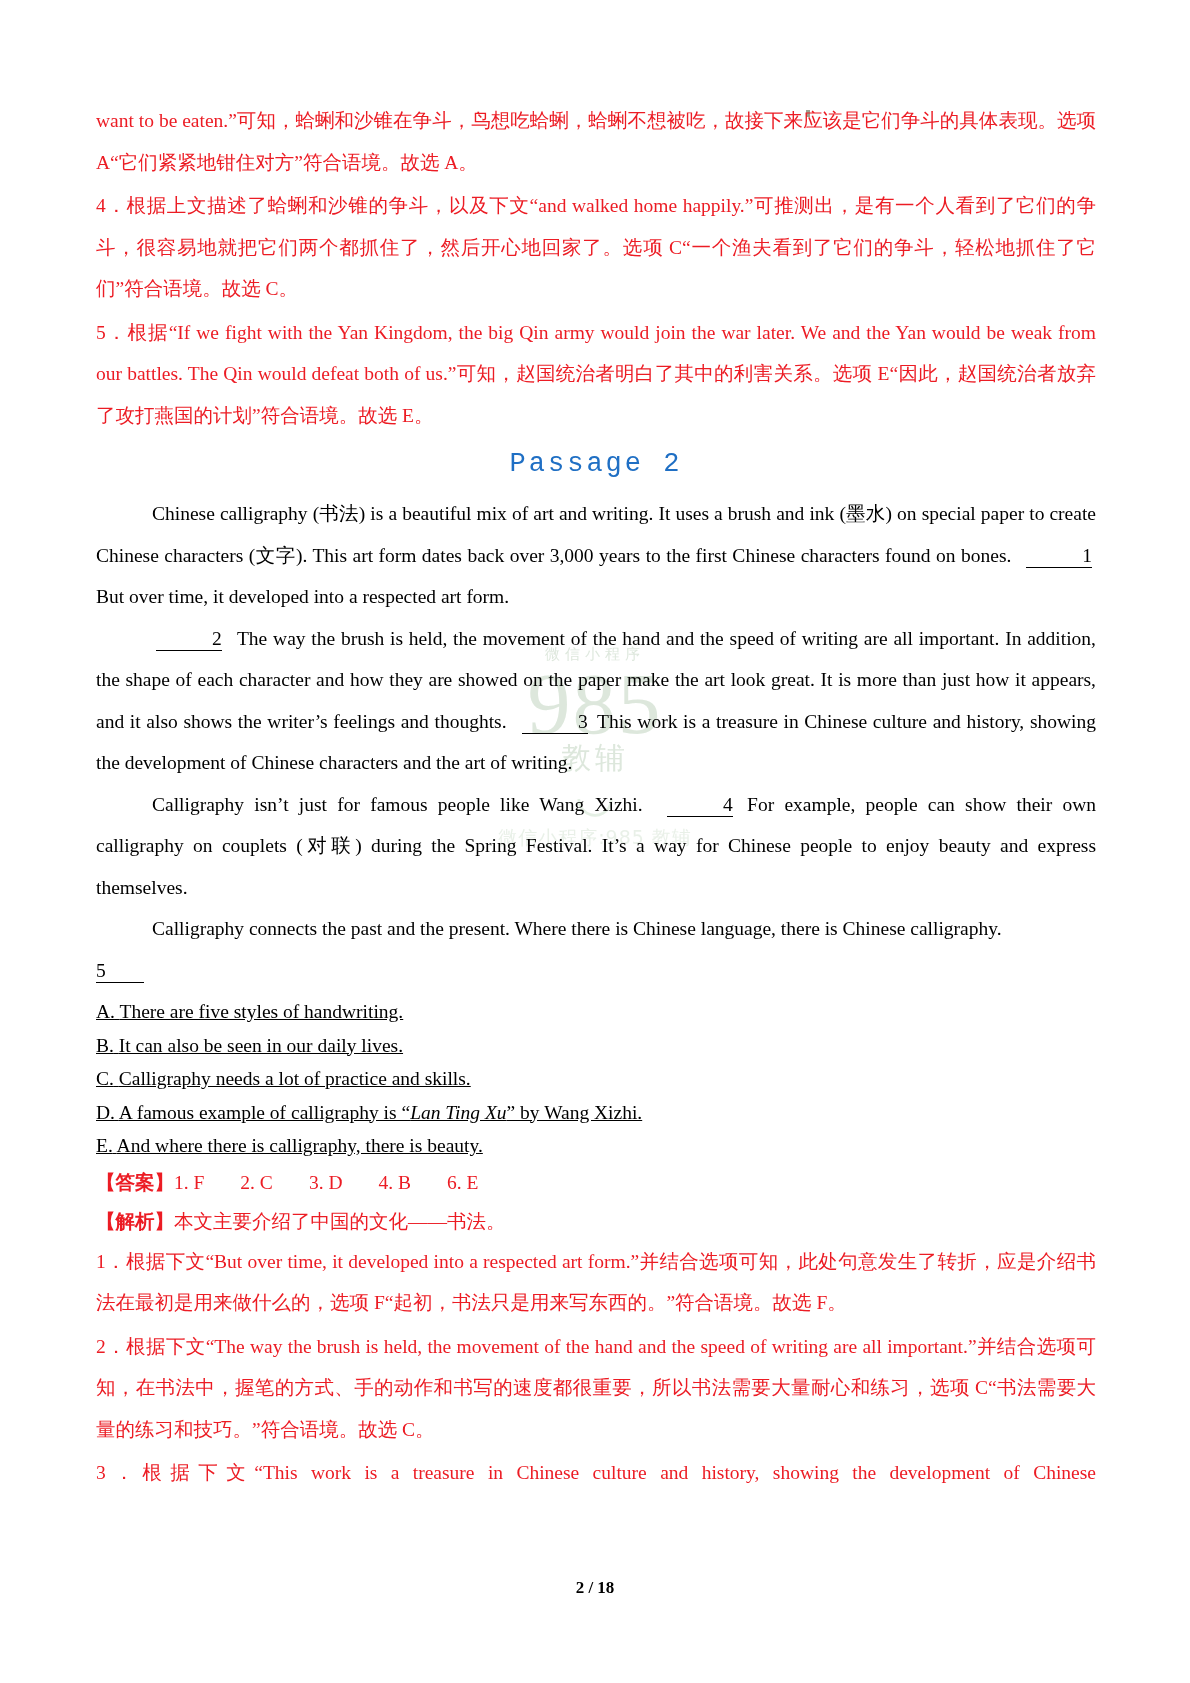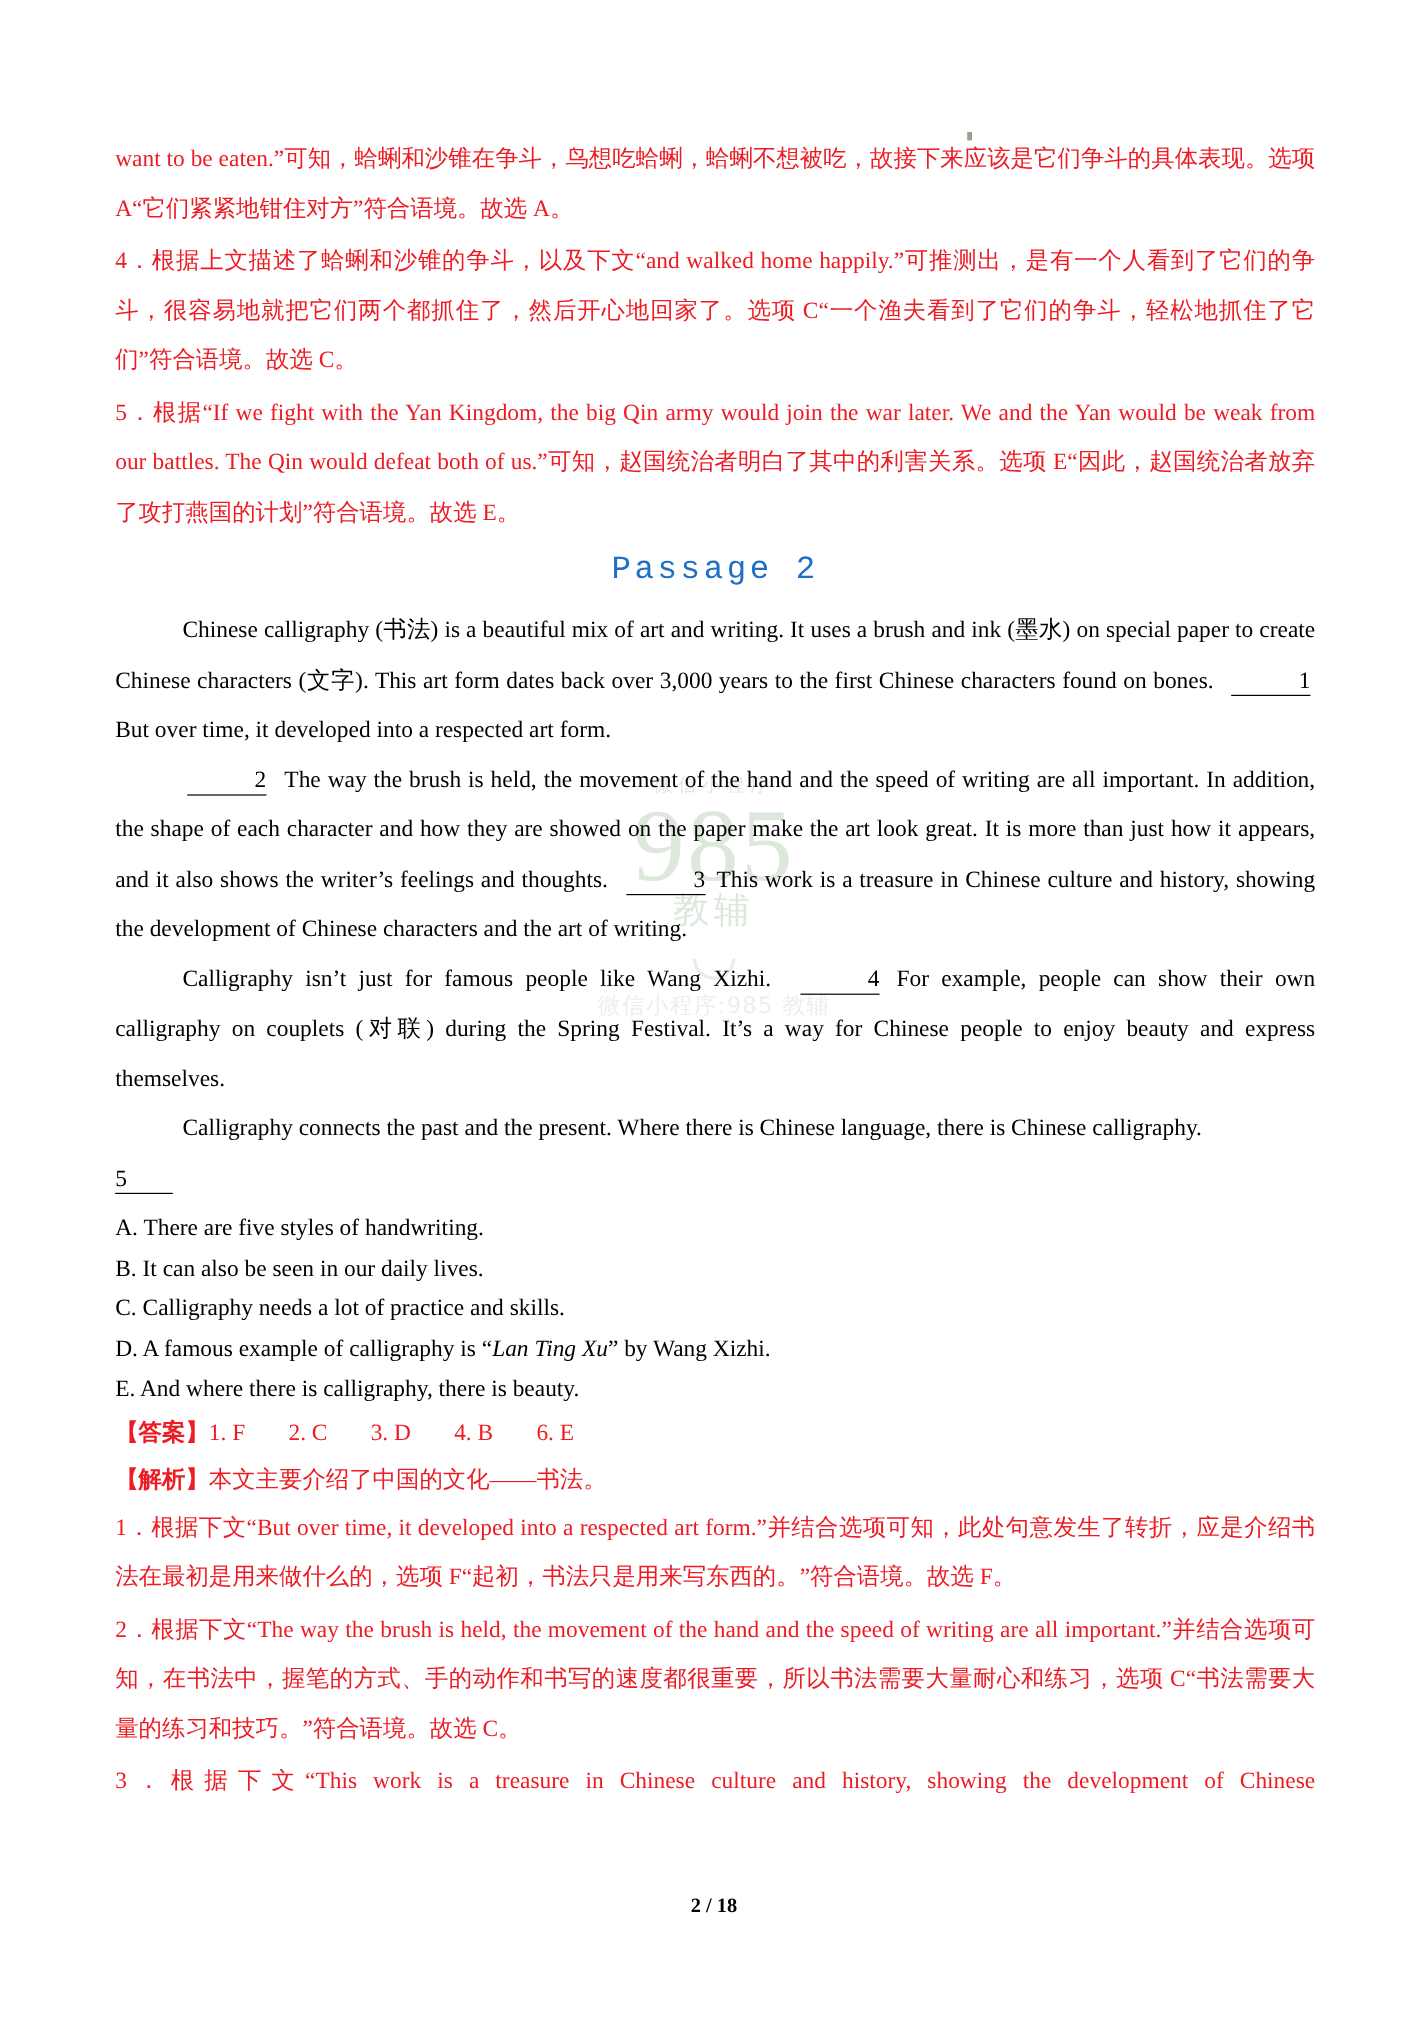--- a/index.html
+++ b/index.html
@@ -15,21 +15,21 @@
     position: relative;
     width: 1190px;
     height: 1683px;
     margin: 0 auto;
     background: #ffffff;
     overflow: hidden;
   }
   .content {
     position: absolute;
     left: 96px;
-    top: 112px;
+    top: 100px;
     width: 1000px;
   }
 
   
   .watermark {
     position: absolute;
     left: 0;
     top: 0;
     width: 1070px;
     height: 1683px;
@@ -128,20 +128,21 @@
     min-width: 48px;
     text-align: left;
     margin: 0;
   }
 
   .opt {
     margin: 0;
     font-size: 19.5px;
     line-height: 33.5px;
     color: #000;
+    text-decoration: underline;
   }
   .opts { margin-top: 4px; }
 
   .ansline {
     margin: 0;
     color: #ec1c24;
     font-size: 19.5px;
     line-height: 39px;
   }
   .ansline .lbl { font-weight: bold; }

